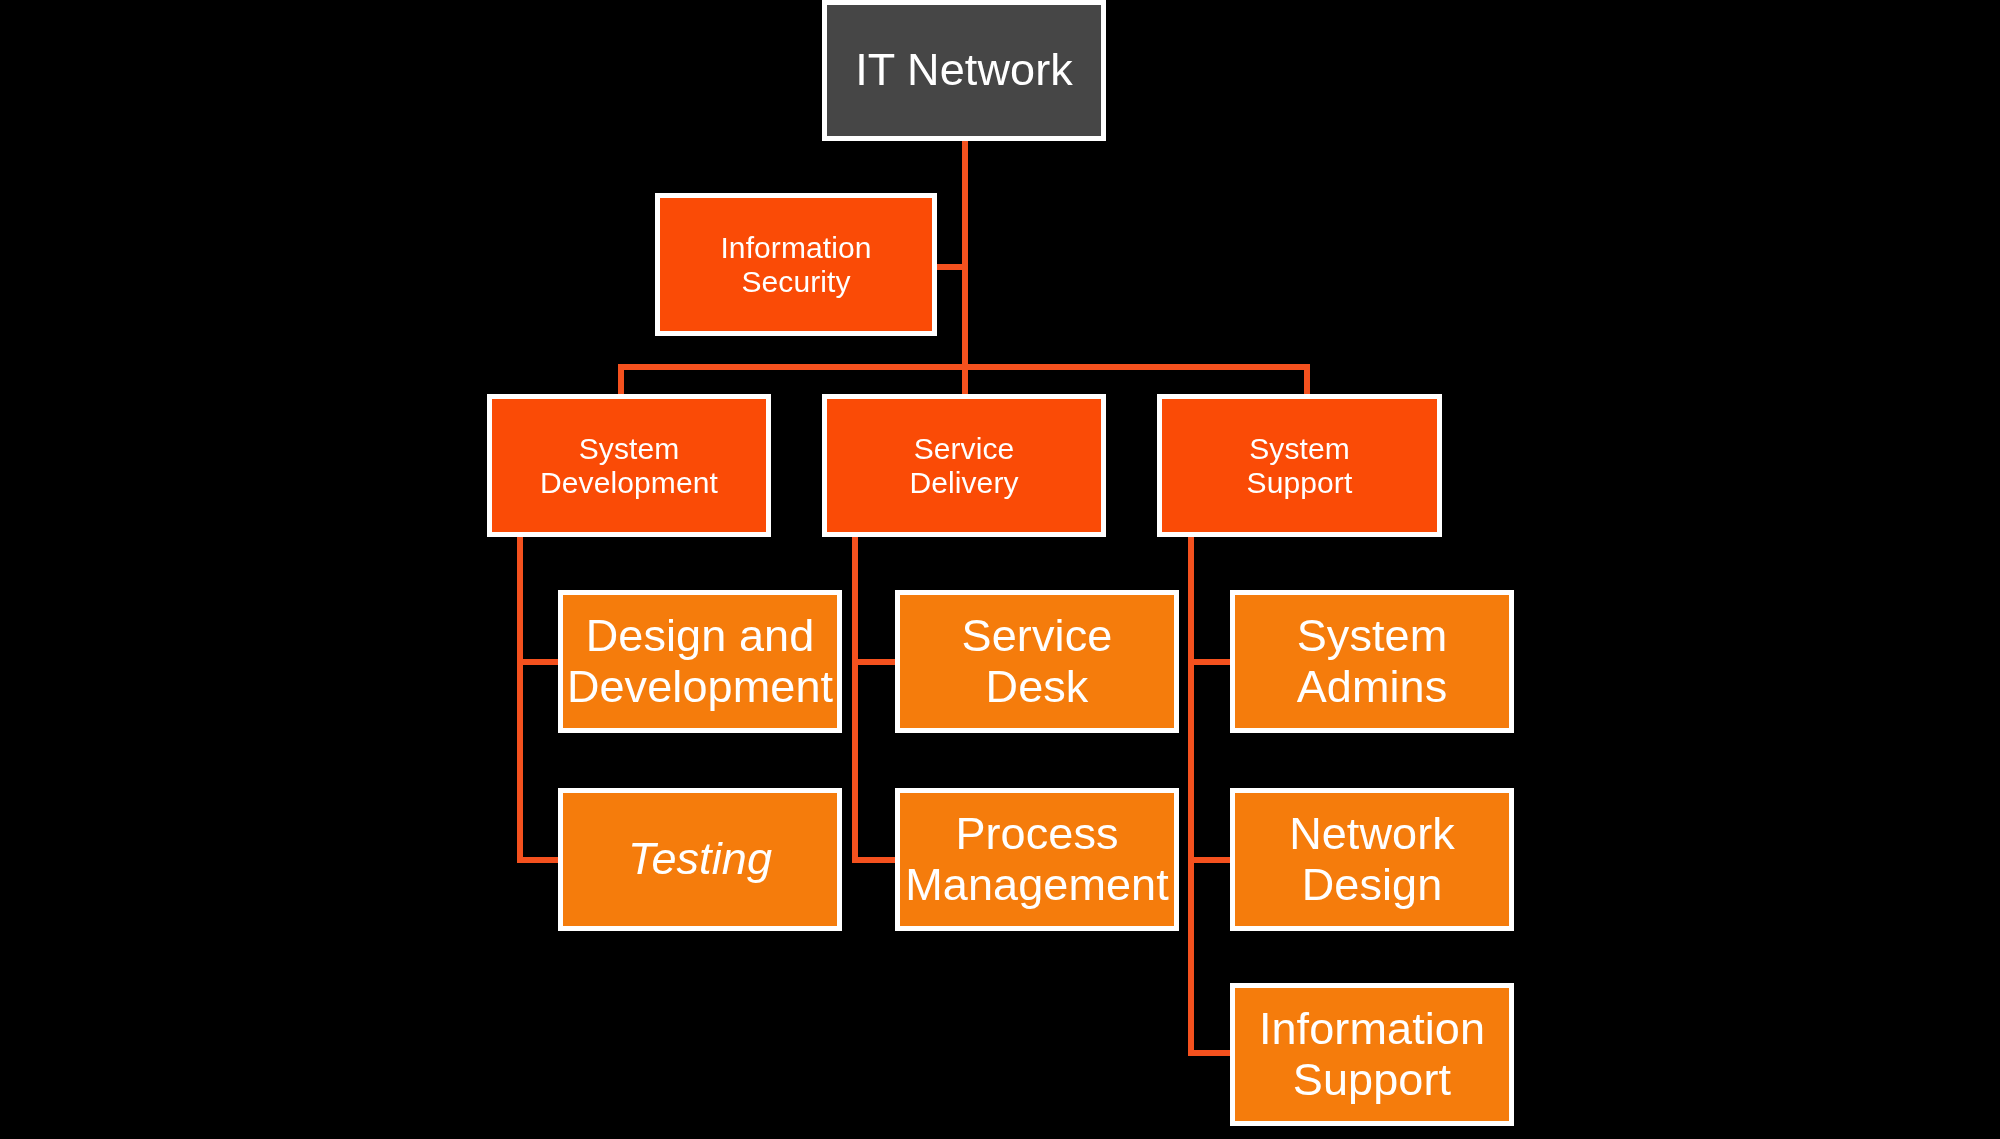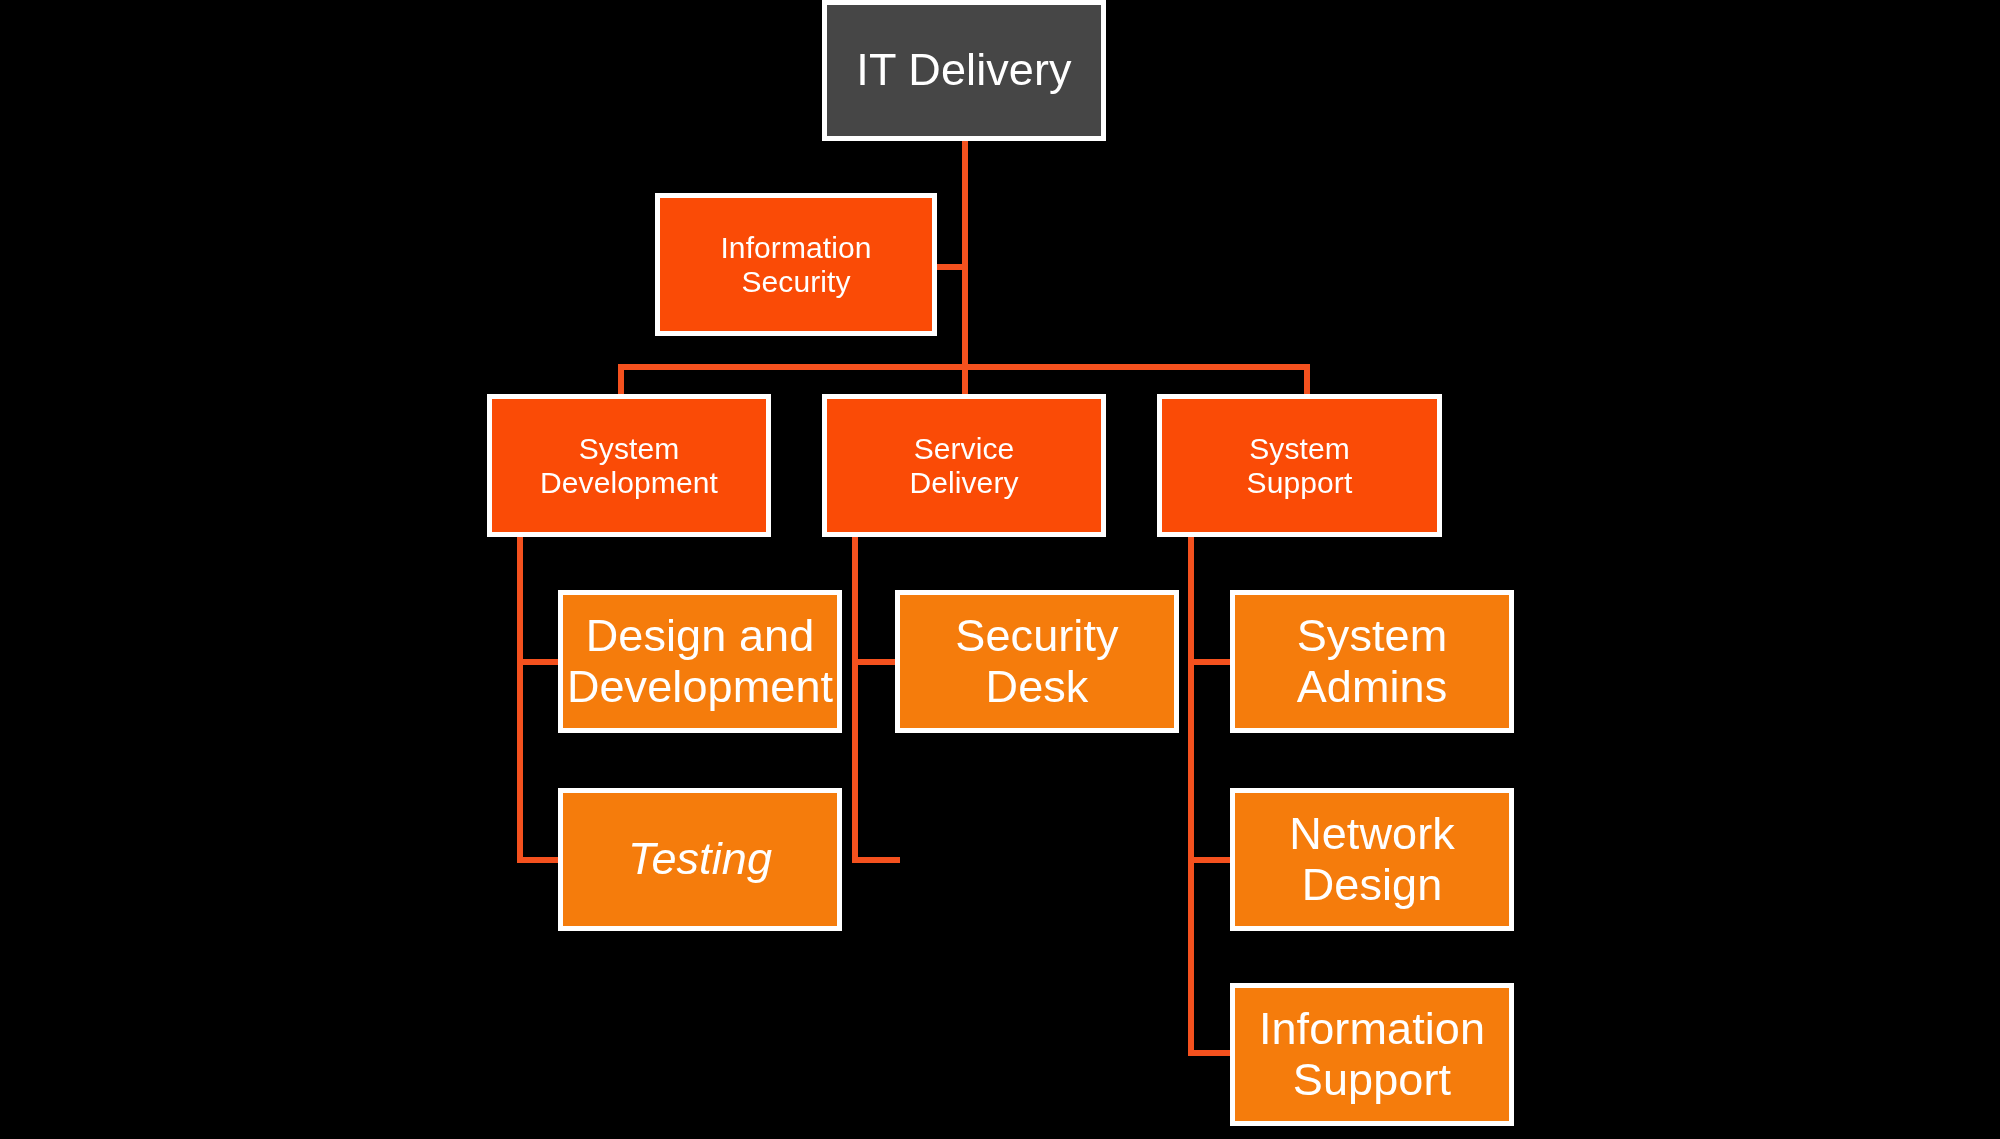--- a/index.html
+++ b/index.html
@@ -75,41 +75,43 @@
 
   <div class="conn v" style="left:852px; top:536px; height:327px;"></div>
   <div class="conn h" style="left:852px; top:659px; width:48px;"></div>
   <div class="conn h" style="left:852px; top:857px; width:48px;"></div>
 
   <div class="conn v" style="left:1188px; top:536px; height:520px;"></div>
   <div class="conn h" style="left:1188px; top:659px; width:48px;"></div>
   <div class="conn h" style="left:1188px; top:857px; width:48px;"></div>
   <div class="conn h" style="left:1188px; top:1050px; width:48px;"></div>
 
-  <div class="node root" style="left:822px; top:0px; width:284px; height:141px;">IT Delivery</div>
+  <div class="node root" style="left:822px; top:0px; width:284px; height:141px;">IT Network</div>
 
   <div class="node mid" style="left:655px; top:193px; width:282px; height:143px;">Information
 Security</div>
 
   <div class="node mid" style="left:487px; top:394px; width:284px; height:143px;">System
 Development</div>
 
   <div class="node mid" style="left:822px; top:394px; width:284px; height:143px;">Service
 Delivery</div>
 
   <div class="node mid" style="left:1157px; top:394px; width:285px; height:143px;">System
 Support</div>
 
   <div class="node leaf" style="left:558px; top:590px; width:284px; height:143px;">Design and
 Development</div>
 
   <div class="node leaf" style="left:558px; top:788px; width:284px; height:143px;font-style:italic;">Testing</div>
 
-  <div class="node leaf" style="left:895px; top:590px; width:284px; height:143px;">Security Desk</div>
+  <div class="node leaf" style="left:895px; top:590px; width:284px; height:143px;">Service Desk</div>
 
+  <div class="node leaf" style="left:895px; top:788px; width:284px; height:143px;">Process
+Management</div>
 
   <div class="node leaf" style="left:1230px; top:590px; width:284px; height:143px;">System
 Admins</div>
 
   <div class="node leaf" style="left:1230px; top:788px; width:284px; height:143px;">Network
 Design</div>
 
   <div class="node leaf" style="left:1230px; top:983px; width:284px; height:143px;">Information
 Support</div>
 

